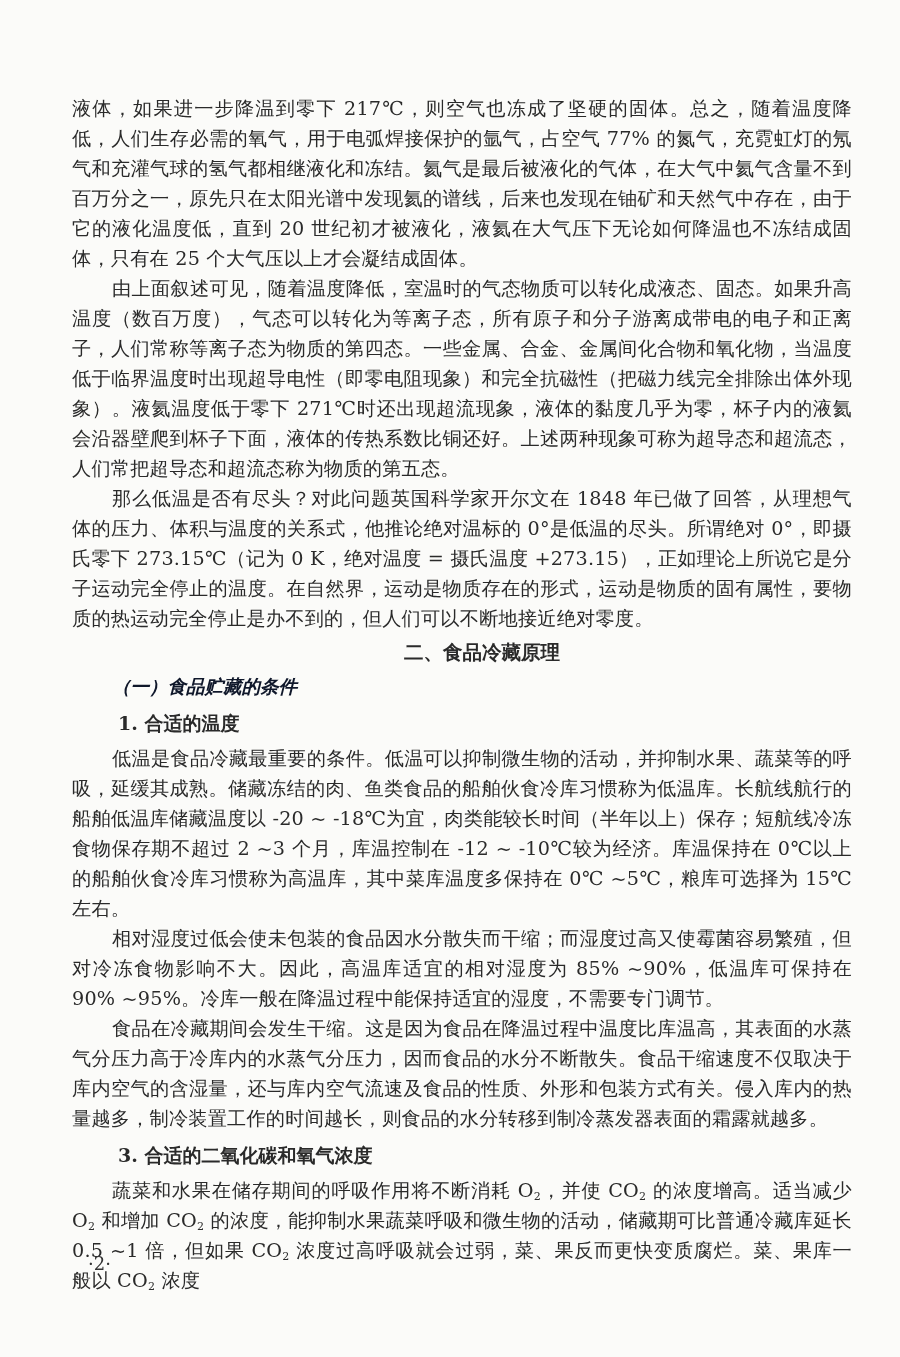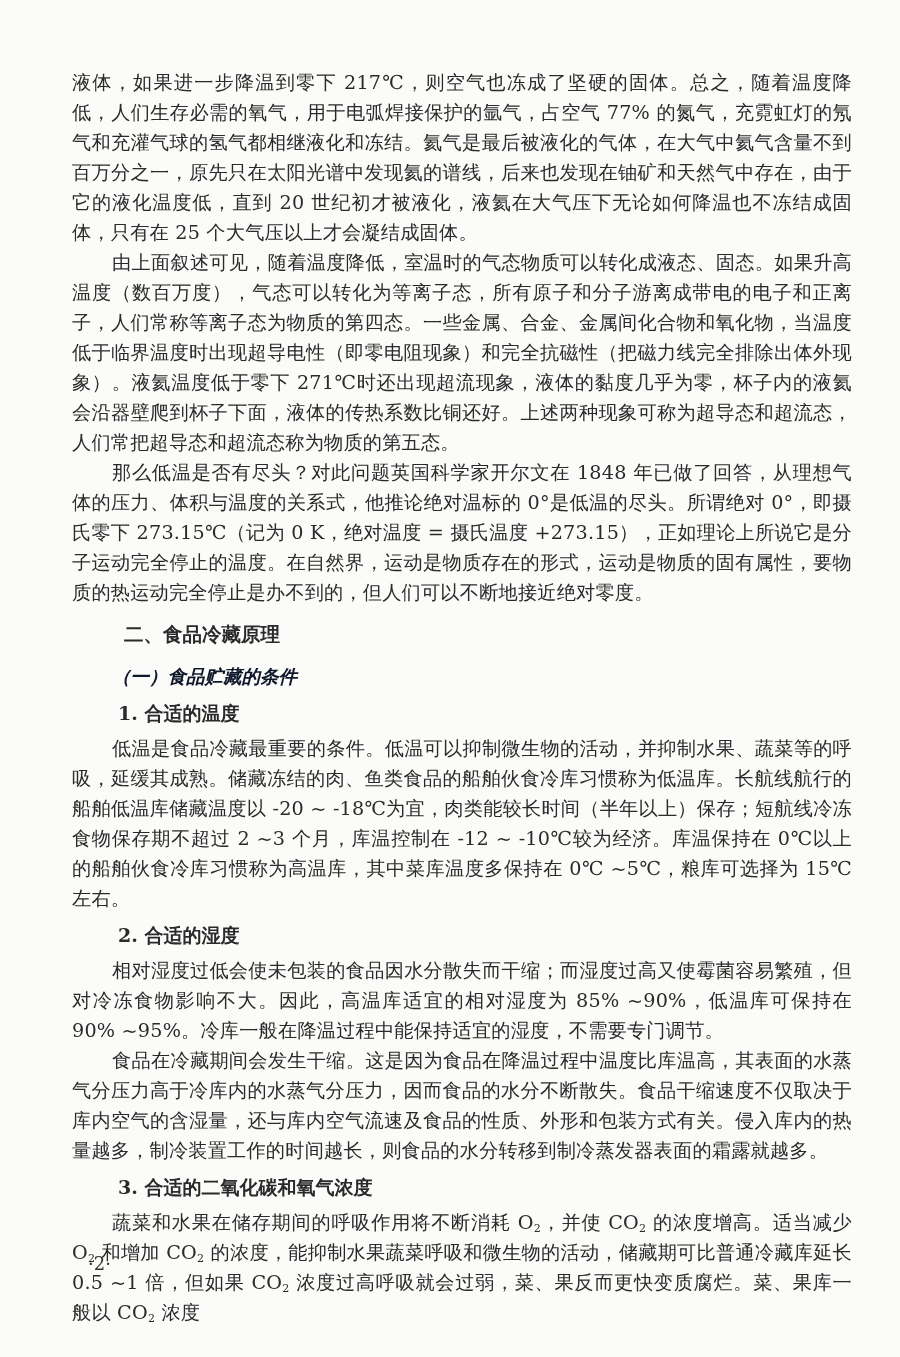--- a/index.html
+++ b/index.html
@@ -6,36 +6,37 @@
   body {
     width: 900px; height: 1357px;
     background: #fbfbf9;
     color: #2a2a2a;
     font-family: "DejaVu Serif", "Liberation Serif", serif;
     overflow: hidden;
     position: relative;
   }
   .page {
     position: absolute;
-    left: 72px; top: 68px;
+    left: 72px; top: 94px;
     width: 780px;
   }
   .p {
     font-size: 19.2px;
     line-height: 30px;
     margin: 0;
     text-align: justify;
     text-align-last: left;
     letter-spacing: 0.2px;
   }
   .indent { text-indent: 40px; }
   .heading2 {
-    font-size: 19.5px; line-height: 30px; margin: 12px;
+    font-size: 19.5px; line-height: 30px; margin: 4px;
     padding-left: 40px; font-weight: bold;
     font-family: "DejaVu Sans", "Liberation Sans", sans-serif;
+    text-align: center;
   }
   .heading3 {
     font-size: 18.5px; line-height: 30px; margin: 0; padding-left: 40px;
     font-family: "DejaVu Serif", serif; font-style: italic; color: #0f172a;
   }
   .heading4 {
     font-size: 19px; line-height: 30px; margin: 6px; padding-left: 40px;
   }
   sub { font-size: 11px; vertical-align: -3px; line-height: 0; }
   .page-number {
@@ -47,20 +48,19 @@
 <body>
 
 <div class="page">
   <p class="p">液体，如果进一步降温到零下 217℃，则空气也冻成了坚硬的固体。总之，随着温度降低，人们生存必需的氧气，用于电弧焊接保护的氩气，占空气 77% 的氮气，充霓虹灯的氖气和充灌气球的氢气都相继液化和冻结。氦气是最后被液化的气体，在大气中氦气含量不到百万分之一，原先只在太阳光谱中发现氦的谱线，后来也发现在铀矿和天然气中存在，由于它的液化温度低，直到 20 世纪初才被液化，液氦在大气压下无论如何降温也不冻结成固体，只有在 25 个大气压以上才会凝结成固体。</p>
   <p class="p indent">由上面叙述可见，随着温度降低，室温时的气态物质可以转化成液态、固态。如果升高温度（数百万度），气态可以转化为等离子态，所有原子和分子游离成带电的电子和正离子，人们常称等离子态为物质的第四态。一些金属、合金、金属间化合物和氧化物，当温度低于临界温度时出现超导电性（即零电阻现象）和完全抗磁性（把磁力线完全排除出体外现象）。液氦温度低于零下 271℃时还出现超流现象，液体的黏度几乎为零，杯子内的液氦会沿器壁爬到杯子下面，液体的传热系数比铜还好。上述两种现象可称为超导态和超流态，人们常把超导态和超流态称为物质的第五态。</p>
   <p class="p indent">那么低温是否有尽头？对此问题英国科学家开尔文在 1848 年已做了回答，从理想气体的压力、体积与温度的关系式，他推论绝对温标的 0°是低温的尽头。所谓绝对 0°，即摄氏零下 273.15℃（记为 0 K，绝对温度 = 摄氏温度 +273.15），正如理论上所说它是分子运动完全停止的温度。在自然界，运动是物质存在的形式，运动是物质的固有属性，要物质的热运动完全停止是办不到的，但人们可以不断地接近绝对零度。</p>
   <h2 class="heading2">二、食品冷藏原理</h2>
   <h3 class="heading3">（一）食品贮藏的条件</h3>
   <h4 class="heading4">1. 合适的温度</h4>
   <p class="p indent">低温是食品冷藏最重要的条件。低温可以抑制微生物的活动，并抑制水果、蔬菜等的呼吸，延缓其成熟。储藏冻结的肉、鱼类食品的船舶伙食冷库习惯称为低温库。长航线航行的船舶低温库储藏温度以 -20 ~ -18℃为宜，肉类能较长时间（半年以上）保存；短航线冷冻食物保存期不超过 2 ~3 个月，库温控制在 -12 ~ -10℃较为经济。库温保持在 0℃以上的船舶伙食冷库习惯称为高温库，其中菜库温度多保持在 0℃ ~5℃，粮库可选择为 15℃左右。</p>
-  <h4 class="heading4">2. 合适的湿度</h4>
   <p class="p indent">相对湿度过低会使未包装的食品因水分散失而干缩；而湿度过高又使霉菌容易繁殖，但对冷冻食物影响不大。因此，高温库适宜的相对湿度为 85% ~90%，低温库可保持在 90% ~95%。冷库一般在降温过程中能保持适宜的湿度，不需要专门调节。</p>
   <p class="p indent">食品在冷藏期间会发生干缩。这是因为食品在降温过程中温度比库温高，其表面的水蒸气分压力高于冷库内的水蒸气分压力，因而食品的水分不断散失。食品干缩速度不仅取决于库内空气的含湿量，还与库内空气流速及食品的性质、外形和包装方式有关。侵入库内的热量越多，制冷装置工作的时间越长，则食品的水分转移到制冷蒸发器表面的霜露就越多。</p>
   <h4 class="heading4">3. 合适的二氧化碳和氧气浓度</h4>
   <p class="p indent"><span>蔬菜和水果在储存期间的呼吸作用将不断消耗 O</span><sub>2</sub><span>，并使 CO</span><sub>2</sub><span> 的浓度增高。适当减少 O</span><sub>2</sub><span> 和增加 CO</span><sub>2</sub><span> 的浓度，能抑制水果蔬菜呼吸和微生物的活动，储藏期可比普通冷藏库延长 0.5 ~1 倍，但如果 CO</span><sub>2</sub><span> 浓度过高呼吸就会过弱，菜、果反而更快变质腐烂。菜、果库一般以 CO</span><sub>2</sub><span> 浓度</span></p>
 </div>
 
 <div class="page-number">·2·</div>
 
 </body></html>

